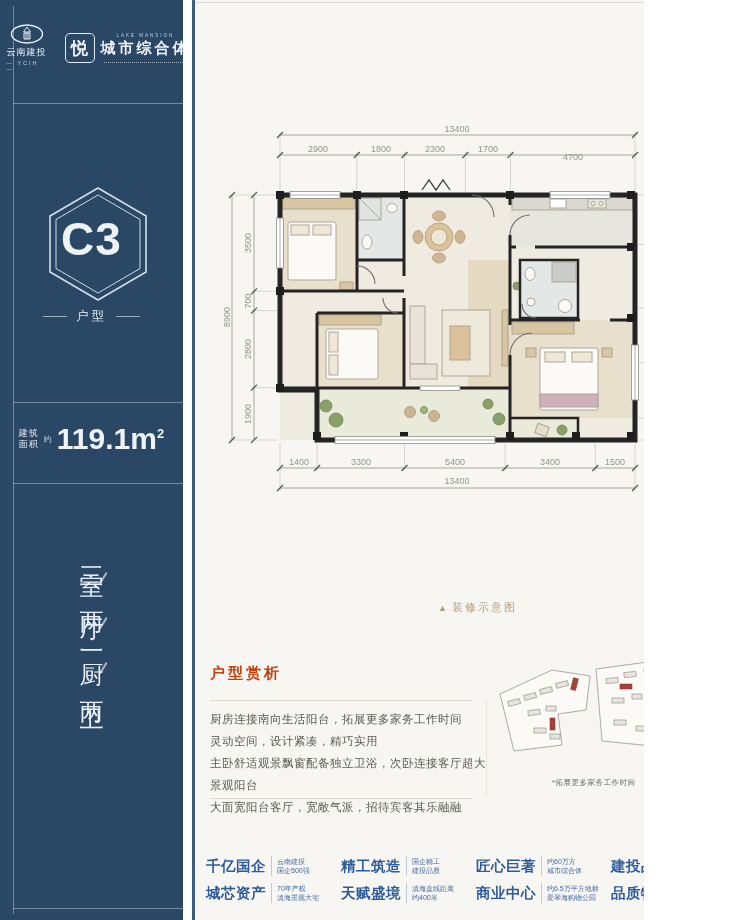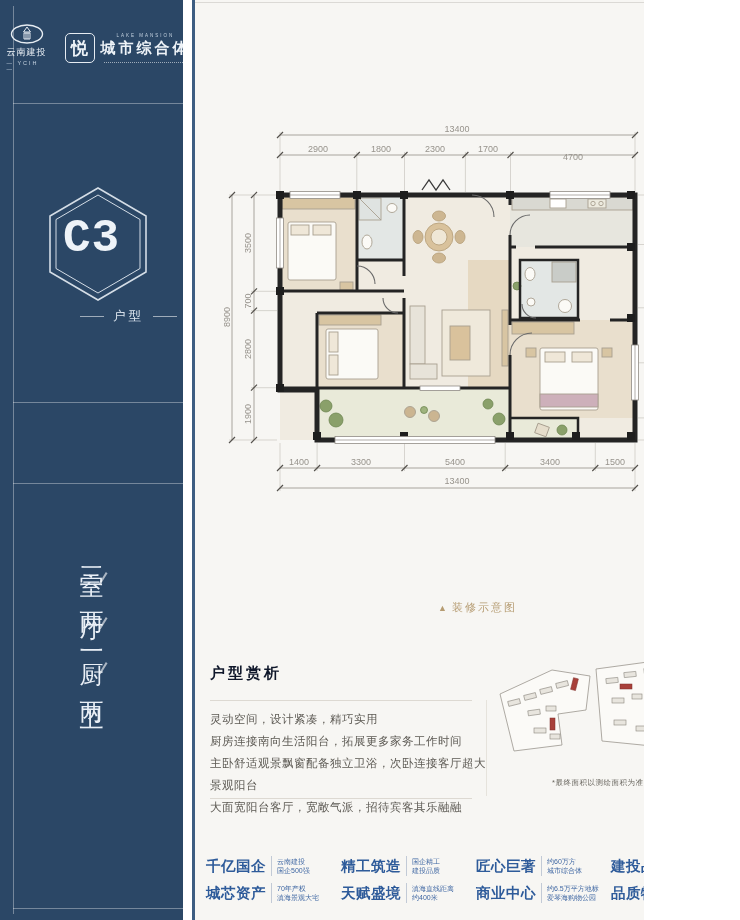--- a/index.html
+++ b/index.html
@@ -16,22 +16,22 @@
   .logo-left-name{font-size:9px;letter-spacing:1px;margin-top:2px;white-space:nowrap;}
   .logo-left-sub{font-size:5.5px;letter-spacing:2px;color:#c4d2e0;margin-top:1px;}
   .logo-divider{width:1px;height:46px;background:rgba(255,255,255,.5);}
   .logo-right{display:flex;align-items:center;gap:6px;}
   .logo-mark{width:28px;height:28px;border:1px solid #e6ecf2;border-radius:5px;display:flex;align-items:center;justify-content:center;font-size:17px;font-weight:bold;color:#eef3f8;}
   .logo-right-col{display:flex;flex-direction:column;align-items:center;}
   .logo-en{font-size:4.5px;letter-spacing:2px;color:#c4d2e0;}
   .logo-cn{font-size:15px;font-weight:bold;letter-spacing:3px;margin-top:1px;white-space:nowrap;}
   .logo-tagline{width:92%;border-top:1px dotted rgba(255,255,255,.55);margin-top:4px;height:0;}
   .hexwrap{position:absolute;left:38px;top:186px;width:120px;height:116px;}
-  .unit-code{position:absolute;left:0;top:216px;width:183px;text-align:center;font-size:46px;font-weight:bold;letter-spacing:1px;color:#eef3f8;line-height:1;font-family:Liberation Mono, monospace;}
-  .unit-label-row{position:absolute;left:0;top:308px;width:183px;display:flex;align-items:center;justify-content:center;gap:9px;margin-left:37px;}
+  .unit-code{position:absolute;left:0;top:216px;width:183px;text-align:center;font-size:46px;font-weight:bold;letter-spacing:1px;color:#eef3f8;line-height:1;}
+  .unit-label-row{position:absolute;left:0;top:308px;width:183px;display:flex;align-items:center;justify-content:center;gap:9px;}
   .unit-label-row .rule{width:24px;height:1px;background:rgba(255,255,255,.55);}
   .unit-label{font-size:12.5px;letter-spacing:3px;color:#dde6ef;}
   .area-row{position:absolute;left:0;top:424px;width:183px;display:flex;align-items:center;justify-content:center;gap:4px;color:#eef3f8;}
   .area-stack{display:flex;flex-direction:column;font-size:9px;letter-spacing:1px;line-height:1.25;text-align:center;}
   .area-approx{font-size:8px;opacity:.85;margin:0 1px;}
   .area-value{font-size:30px;font-weight:bold;letter-spacing:0;line-height:1;}
   .area-sup{font-size:13px;vertical-align:super;}
   .layout-col{position:absolute;left:0;top:548px;width:183px;display:flex;flex-direction:column;align-items:center;}
   .layout-group{writing-mode:vertical-rl;text-orientation:upright;font-size:24px;letter-spacing:6px;color:#e9eff6;font-weight:500;}
   .layout-slash{width:2px;height:13px;background:rgba(255,255,255,.6);transform:rotate(32deg) translateX(5px);margin:9px 0 11px 14px;}
@@ -39,21 +39,21 @@
   .sb-edge-line{position:absolute;left:192px;top:0;width:3px;height:920px;background:#3d5d82;}
 
   
   .fig{position:absolute;left:220px;top:110px;width:490px;height:400px;}
   .dim{position:absolute;font-size:9px;color:#97938c;transform:translate(-50%,-50%);white-space:nowrap;}
   .dimv{position:absolute;font-size:9px;color:#97938c;transform:translate(-50%,-50%) rotate(-90deg);white-space:nowrap;}
   .plan-caption{position:absolute;left:438px;top:600px;font-size:11px;letter-spacing:2px;color:#b69c72;display:flex;align-items:center;gap:5px;}
   .plan-caption .tri{font-size:9px;letter-spacing:0;}
 
   
-  .analysis-title{position:absolute;left:210px;top:664px;font-size:15px;font-weight:bold;letter-spacing:3px;color:#0f172a;}
+  .analysis-title{position:absolute;left:210px;top:664px;font-size:15px;font-weight:bold;letter-spacing:3px;color:#c2410c;}
   .analysis-rule-top{position:absolute;left:210px;top:700px;width:262px;height:1px;background:#ddd9d2;}
   .analysis-body{position:absolute;left:210px;top:708px;width:280px;font-size:11.5px;color:#5d5a54;line-height:22px;letter-spacing:.5px;}
   .analysis-rule-bot{position:absolute;left:210px;top:798px;width:262px;height:1px;background:#ddd9d2;}
   .analysis-vline{position:absolute;left:486px;top:700px;width:1px;height:96px;background:#e6e3dc;}
 
   
   .siteplan{position:absolute;left:494px;top:648px;width:220px;height:125px;}
   .siteplan-note{position:absolute;left:552px;top:778px;font-size:7.5px;color:#6b6861;letter-spacing:.5px;}
 
   
@@ -103,20 +103,28 @@
       </svg>
     </div>
     <div class="unit-code">C3</div>
 
     <div class="unit-label-row">
       <div class="rule"></div>
       <div class="unit-label">户型</div>
       <div class="rule"></div>
     </div>
 
+    <div class="area-row">
+      <div class="area-stack">
+        <span>建筑</span>
+        <span>面积</span>
+      </div>
+      <span class="area-approx">约</span>
+      <span class="area-value"><span>119.1m</span><span class="area-sup">2</span></span>
+    </div>
 
     <div class="layout-col">
       <div class="layout-group">三室</div>
       <div class="layout-slash"></div>
       <div class="layout-group">两厅</div>
       <div class="layout-slash"></div>
       <div class="layout-group">一厨</div>
       <div class="layout-slash"></div>
       <div class="layout-group">两卫</div>
     </div>
@@ -318,22 +326,22 @@
   </div>
 
   <div class="plan-caption">
     <span class="tri">▲</span>
     <span>装修示意图</span>
   </div>
 
   <div class="analysis-title">户型赏析</div>
   <div class="analysis-rule-top"></div>
   <div class="analysis-body">
+    <div>厨房连接南向生活阳台，拓展更多家务工作时间</div>
     <div>灵动空间，设计紧凑，精巧实用</div>
-    <div>厨房连接南向生活阳台，拓展更多家务工作时间</div>
     <div>主卧舒适观景飘窗配备独立卫浴，次卧连接客厅超大景观阳台</div>
     <div>大面宽阳台客厅，宽敞气派，招待宾客其乐融融</div>
   </div>
   <div class="analysis-rule-bot"></div>
   <div class="analysis-vline"></div>
 
   <div class="siteplan">
     <svg width="220" height="125" viewBox="0 0 220 125">
       <path d="M6,46 L58,22 L96,28 L92,62 L64,66 L68,97 L20,103 Z" fill="#fbfaf7" stroke="#9a968e" stroke-width="0.8"></path>
       <path d="M102,21 L198,8 L209,62 L168,99 L108,93 Z" fill="#fbfaf7" stroke="#9a968e" stroke-width="0.8"></path>
@@ -359,21 +367,21 @@
         <rect x="78" y="30" width="5" height="12" transform="rotate(14 80 36)"></rect>
         <rect x="160" y="36" width="5" height="14" transform="rotate(10 162 43)"></rect>
         <rect x="176" y="52" width="5" height="14" transform="rotate(24 178 59)"></rect>
         <rect x="126" y="36" width="12" height="5"></rect>
         <rect x="56" y="70" width="5" height="12"></rect>
       </g>
       <path d="M196,84 l2.4,9.6 9.6,2.4 -9.6,2.4 -2.4,9.6 -2.4,-9.6 -9.6,-2.4 9.6,-2.4 Z" fill="#c8b089" opacity="0.85"></path>
       <path d="M190,90 l12,12 M202,90 l-12,12" stroke="#c8b089" stroke-width="0.7"></path>
     </svg>
   </div>
-  <div class="siteplan-note">*最终面积以测绘面积为准</div>
+  <div class="siteplan-note">*拓展更多家务工作时间</div>
 
   <div class="features">
     <div class="feat">
       <div class="feat-label">千亿国企</div>
       <div class="feat-div"></div>
       <div class="feat-sub">
           <span>云南建投</span>
           <span>国企500强</span>
         </div>
     </div>

